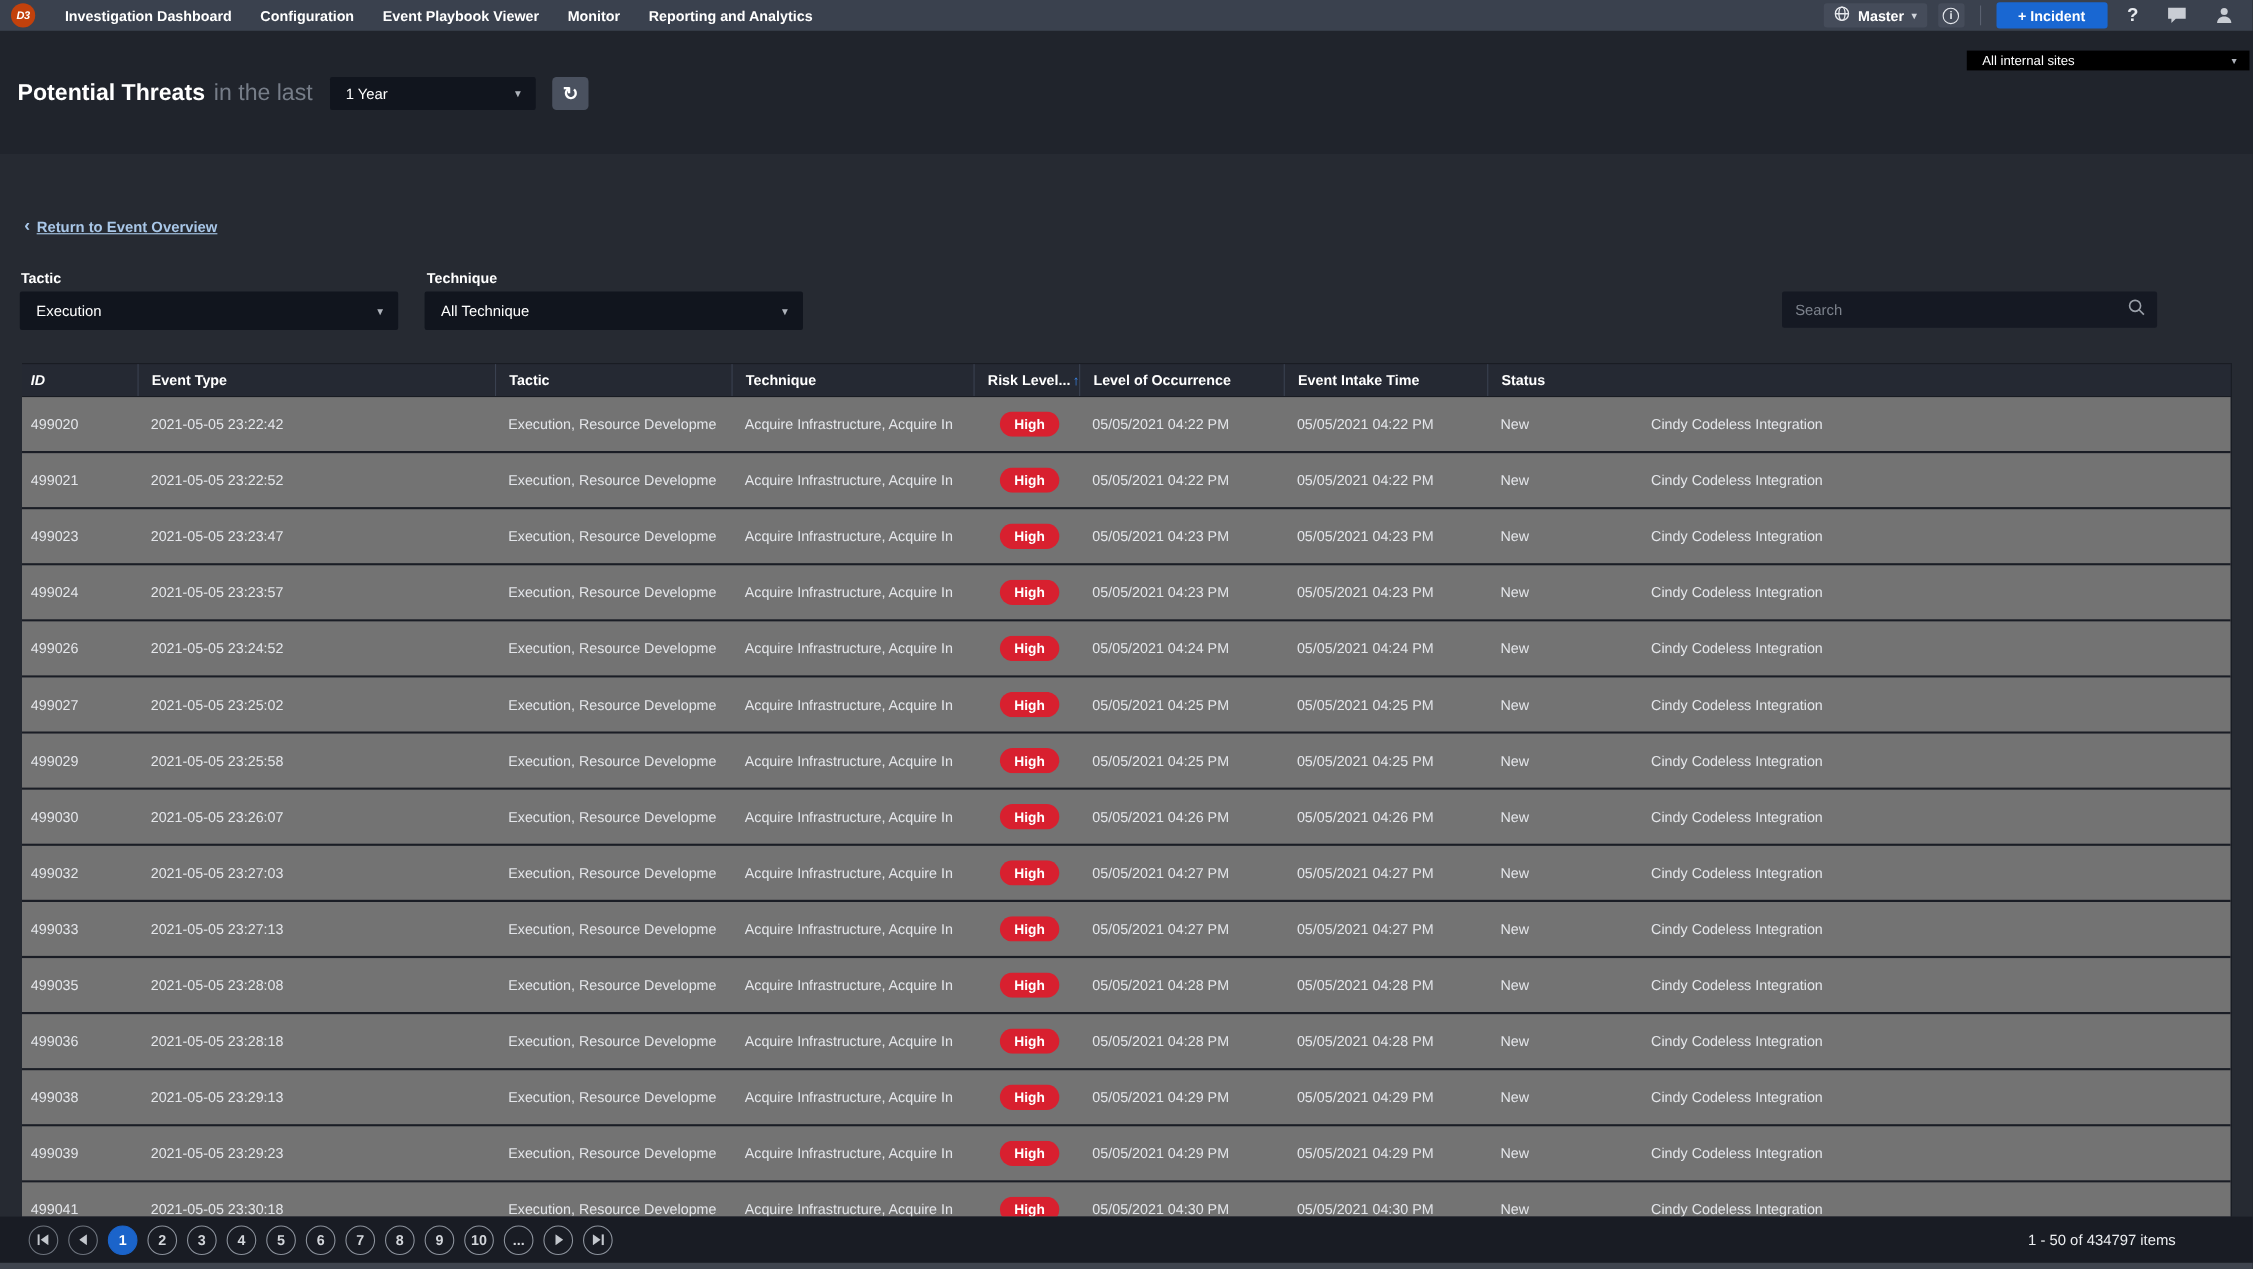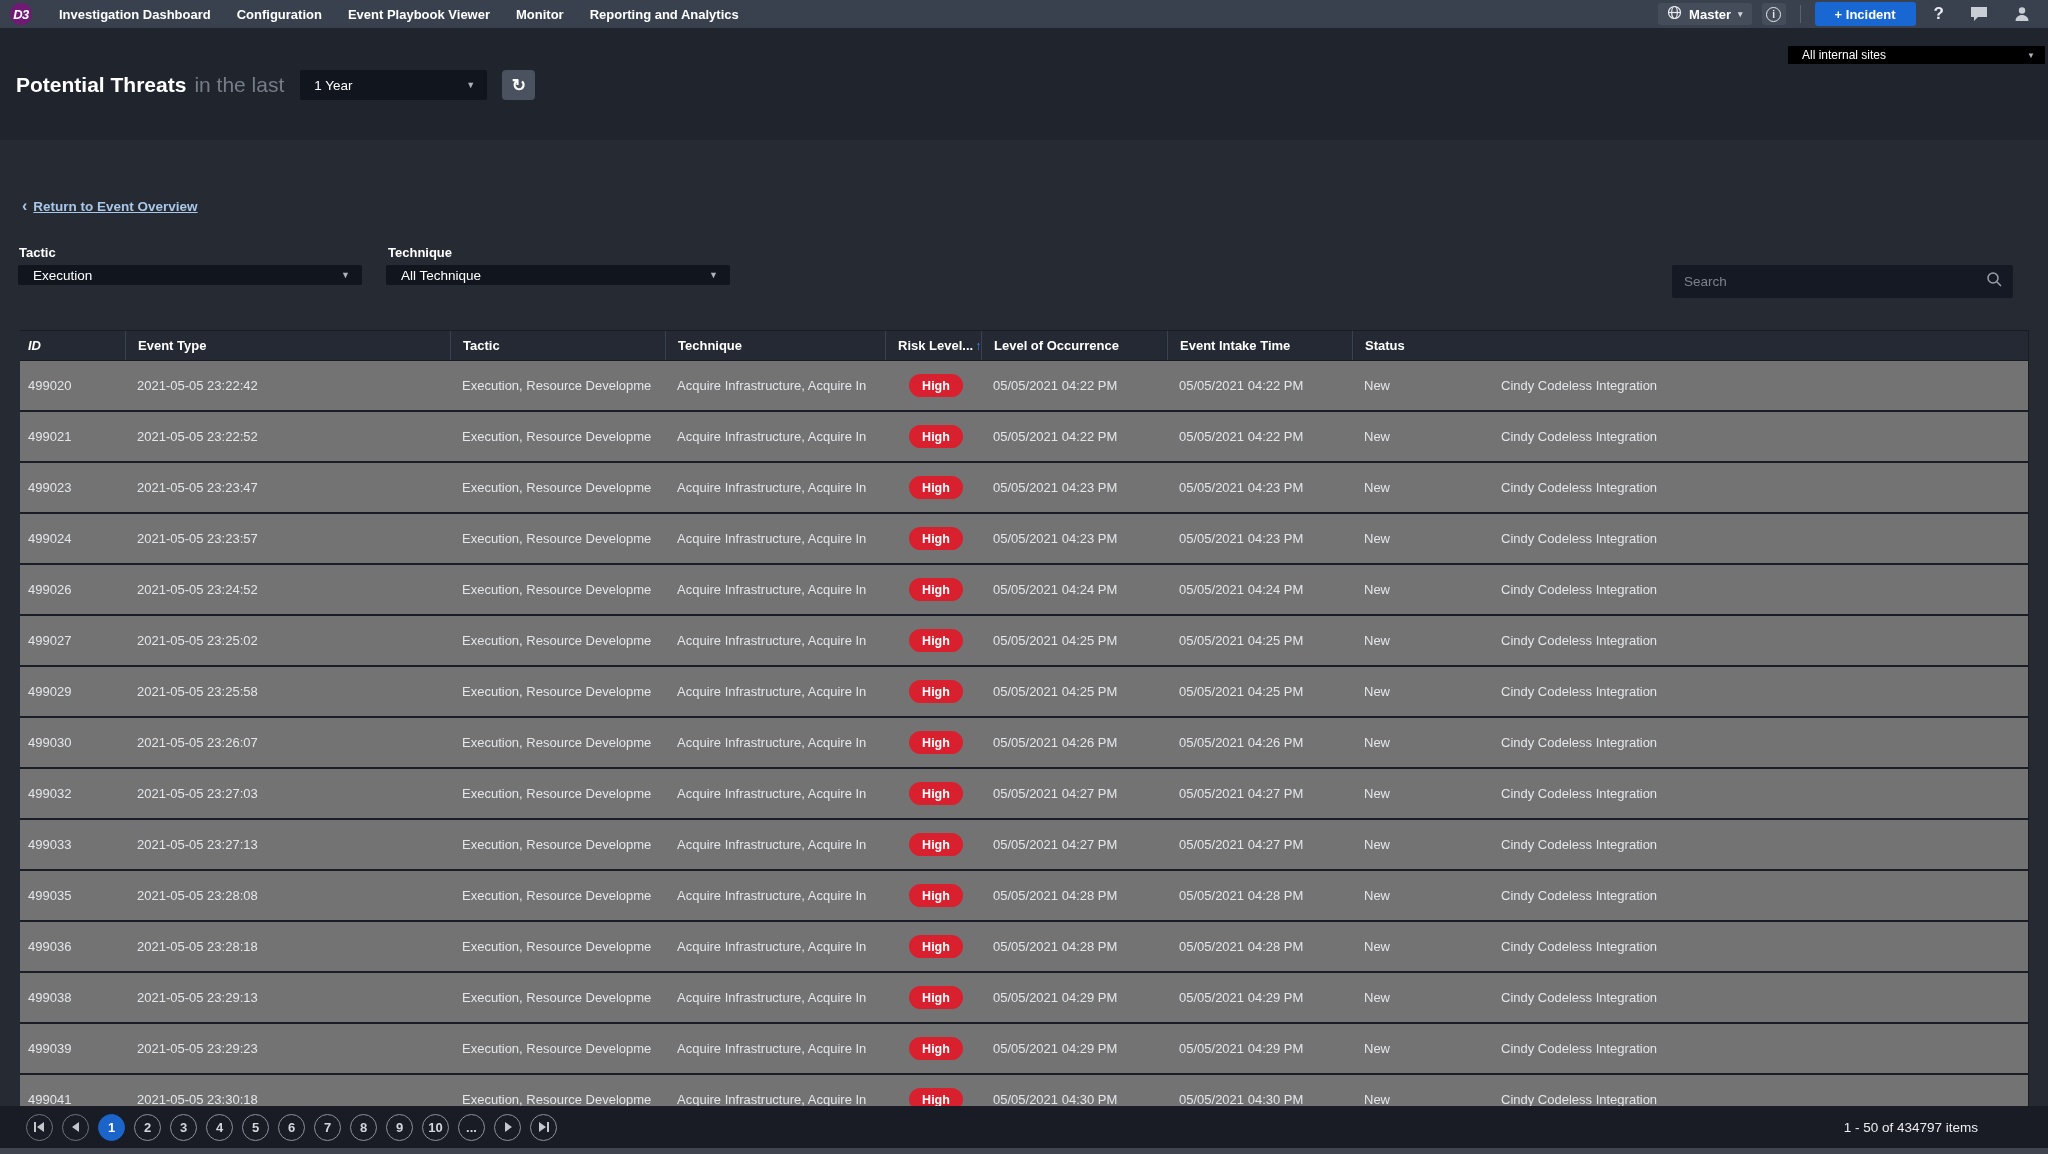--- a/index.html
+++ b/index.html
@@ -3,22 +3,22 @@
 <meta charset="utf-8">
 <style>
   * { margin:0; padding:0; box-sizing:border-box; }
   html,body { width:2048px; height:1154px; }
   body { font-family:"Liberation Sans", sans-serif; background:#20242c; overflow:hidden; }
   .screen { position:relative; width:2048px; height:1154px; background:#20242c; }
 
   
   .navbar { position:absolute; top:0; left:0; width:2048px; height:28px; background:#3a414e;
             display:flex; align-items:center; padding:0 10px; z-index:30; }
-  .logo { width:22px; height:22px; border-radius:50%; background:#701a75; color:#fff; font-weight:bold;
-          font-size:13px; display:flex; align-items:center; justify-content:center; font-style:italic; letter-spacing:-0.5px; }
+  .logo { width:22px; height:22px; border-radius:50%; background:#c2410c; color:#fff; font-weight:bold;
+          font-size:10px; display:flex; align-items:center; justify-content:center; font-style:italic; letter-spacing:-0.5px; }
   .nav-menu { display:flex; align-items:center; margin-left:14px; }
   .nav-item { color:#fff; font-size:13px; font-weight:bold; padding:0 13px; cursor:pointer; white-space:nowrap; }
   .nav-right { margin-left:auto; display:flex; align-items:center; gap:10px; }
   .master-btn { background:#454c5a; border-radius:3px; height:22px; display:flex; align-items:center;
                 gap:7px; padding:0 9px; color:#fff; font-size:13px; font-weight:bold; cursor:pointer; }
   .master-btn .chev { font-size:9px; color:#cfd3da; }
   .icon-btn { background:#454c5a; border-radius:3px; width:24px; height:22px; display:flex; align-items:center;
               justify-content:center; cursor:pointer; }
   .info-circle { width:15px; height:15px; border:1.5px solid #e6e9ee; border-radius:50%; color:#e6e9ee;
                  font-size:10px; font-weight:bold; display:flex; align-items:center; justify-content:center; font-style:normal; }
@@ -63,25 +63,25 @@
 
   
   .panel { position:absolute; top:140px; left:0; width:2048px; height:1014px; background:#262a32; }
 
   .back-link { position:absolute; top:197px; left:22px; display:flex; align-items:center; gap:6px;
                color:#a9c7e8; font-size:13.5px; font-weight:bold; cursor:pointer; z-index:3; }
   .back-link .chev { font-size:16px; font-weight:bold; text-decoration:none; }
   .back-link .txt { text-decoration:underline; }
 
   .filter-label { position:absolute; top:245px; color:#fff; font-size:13px; font-weight:bold; z-index:3; }
-  .flt-select { position:absolute; top:265px; height:20px; width:344px; background:#11151e; border-radius:2px;
+  .flt-select { position:absolute; top:265px; height:35px; width:344px; background:#11151e; border-radius:2px;
                 display:flex; align-items:center; padding:0 12px 0 15px; cursor:pointer; z-index:3; }
   .flt-select .val { color:#fff; font-size:13.5px; flex:1; }
   .flt-select .arrow { color:#aeb3bb; font-size:9px; }
-  .search-box { position:absolute; top:265px; left:1672px; width:341px; height:33px; background:#151923; border-radius:2px;
+  .search-box { position:absolute; top:265px; left:1620px; width:341px; height:33px; background:#151923; border-radius:2px;
                 display:flex; align-items:center; padding:0 10px 0 4px; z-index:3; }
   .search-box input { flex:1; background:transparent; border:none; outline:none; color:#dfe2e7;
                       font-size:13.5px; font-family:inherit; padding:0 8px; }
   .search-box input::placeholder { color:#7c828c; }
 
   
   .table { position:absolute; top:330px; left:20px; width:2008px; bottom:0; z-index:1; }
   .thead { display:grid; grid-template-columns:105px 325px 215px 220px 96px 186px 185px 137px 1fr;
            height:31px; background:#252933; border-top:1px solid #191c23; border-bottom:1px solid #191c23; }
   .th { display:flex; align-items:center; padding-left:12px; color:#fff; font-size:13px; font-weight:bold;

